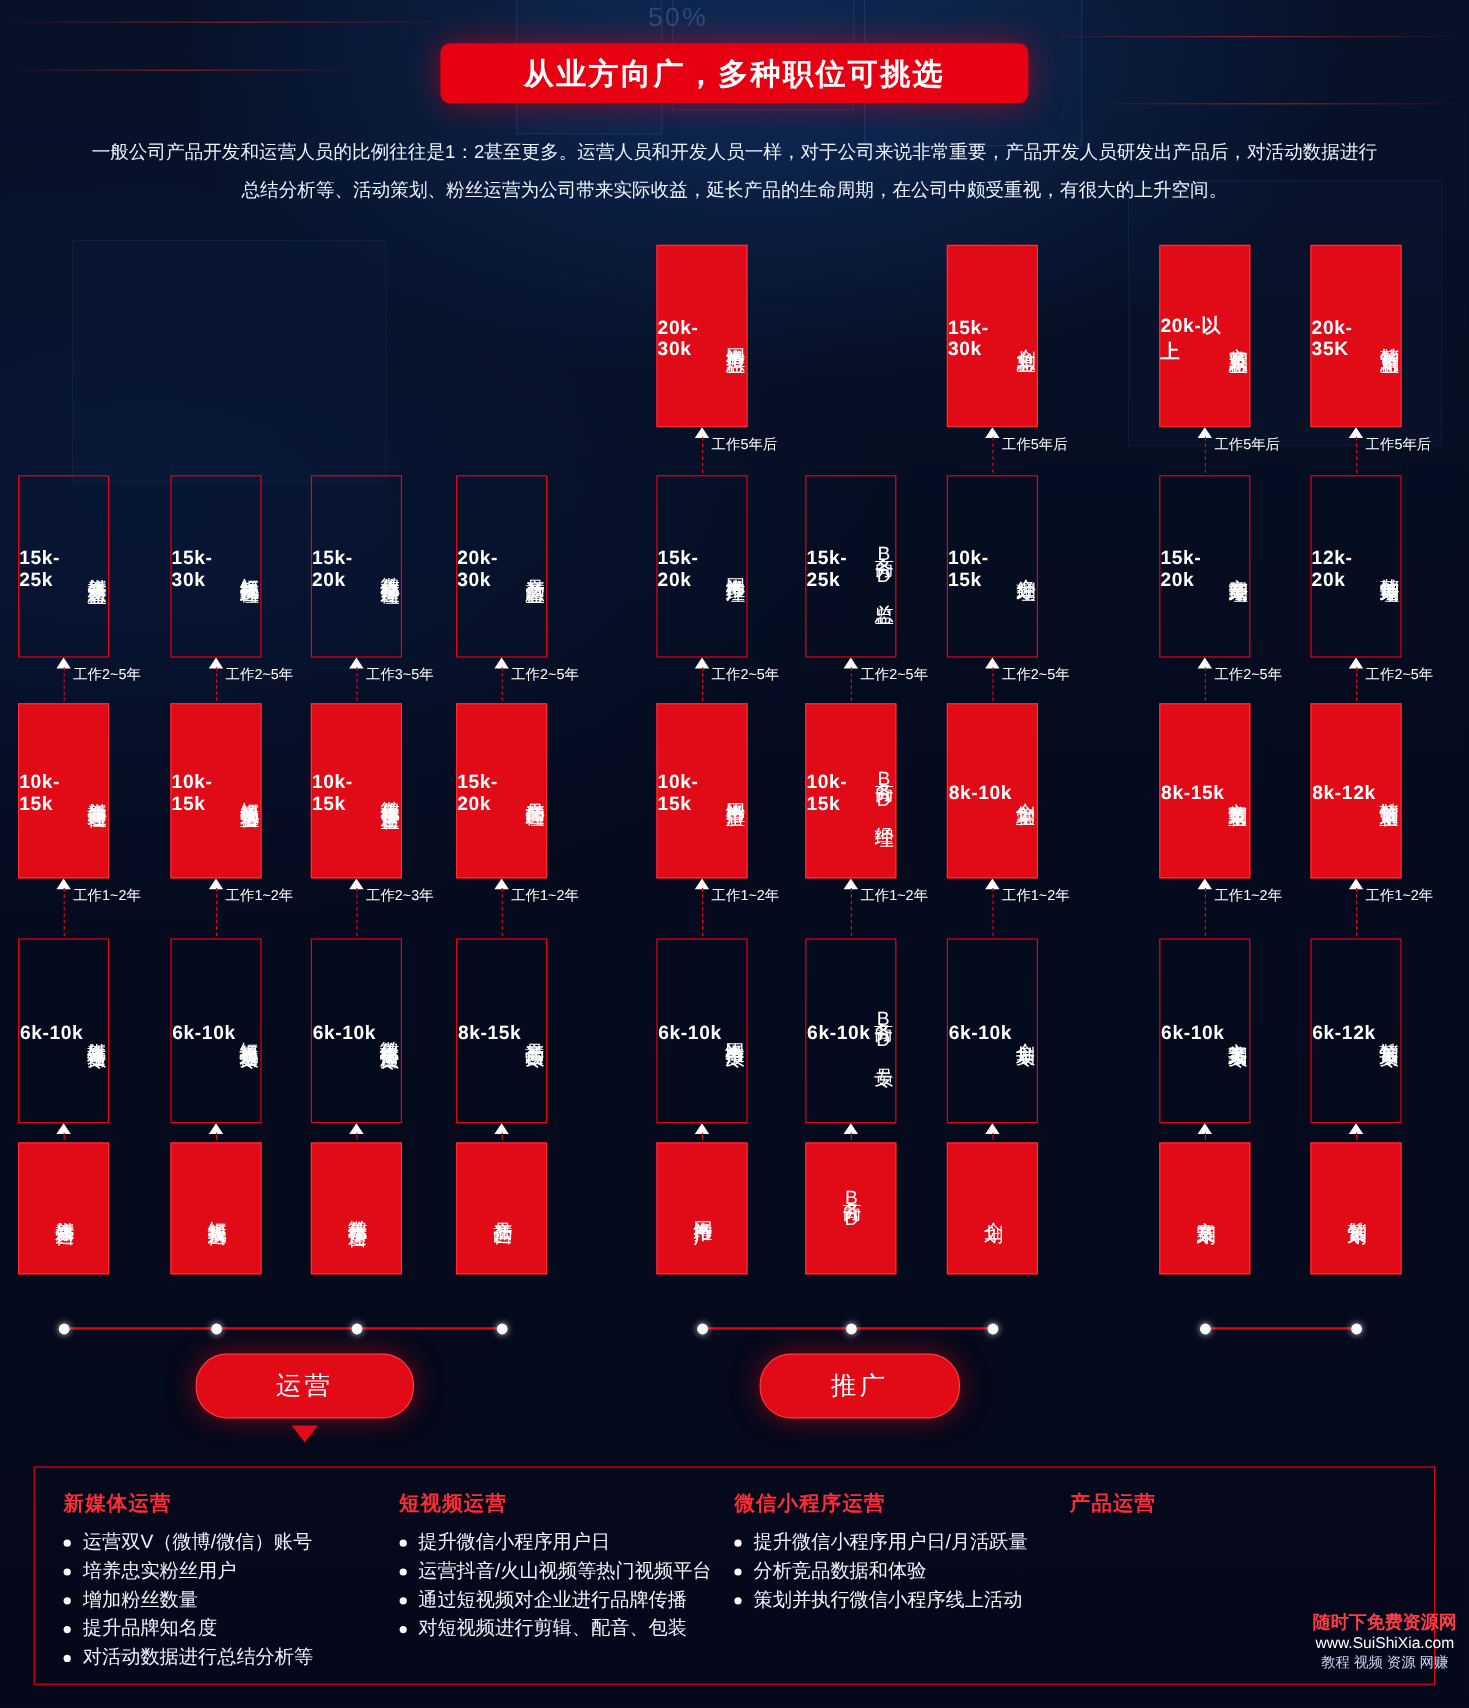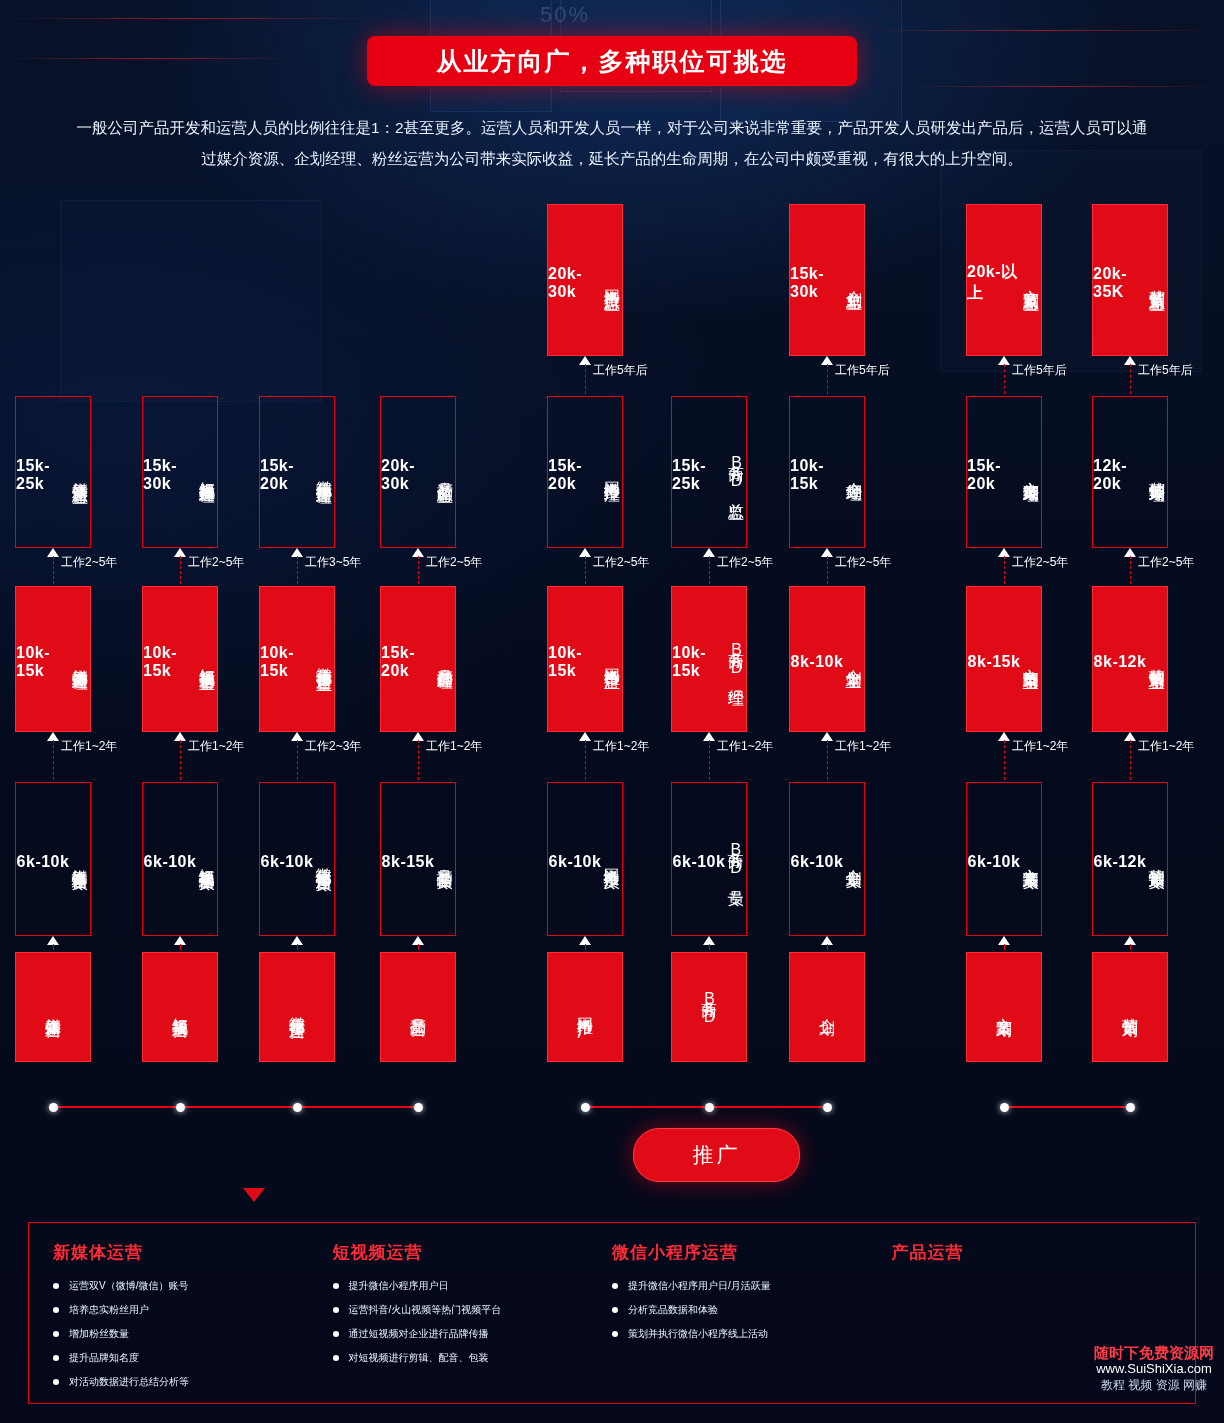--- a/index.html
+++ b/index.html
@@ -73,21 +73,21 @@
 
   
   .detail{
     position:absolute;left:28px;top:1222px;width:1168px;height:182px;
     border:1px solid #e60012;box-sizing:border-box;padding:18px 24px;
   }
   .detail .cols{display:flex;gap:0;}
   .dcol{flex:1;}
   .dcol h4{margin:0 0 10px 0;color:#ff2b36;font-size:17px;font-weight:bold;letter-spacing:1px;}
   .dcol ul{margin:0;padding:0;list-style:none;}
-  .dcol li{font-size:10px;line-height:24px;color:#eef5ff;position:relative;padding-left:16px;}
+  .dcol li{font-size:16px;line-height:24px;color:#eef5ff;position:relative;padding-left:16px;}
   .dcol li:before{content:"";position:absolute;left:0;top:9px;width:6px;height:6px;border-radius:50%;background:#ffffff;}
 
   .wm{position:absolute;right:10px;bottom:30px;text-align:center;line-height:16px;}
   .wm .wm1{color:#ff3b45;font-size:15px;font-weight:bold;}
   .wm .wm2{color:#ffffff;font-size:13px;}
   .wm .wm3{color:#c9d6ee;font-size:12px;}
 </style>
 </head>
 <body>
 
@@ -102,21 +102,21 @@
   <div class="bg-streak" style="left:0;top:58px;width:300px;"></div>
   <div class="bg-streak" style="left:860px;top:30px;width:364px;"></div>
   <div class="bg-streak" style="left:900px;top:86px;width:324px;"></div>
   <div class="bg-text" style="left: 540px; top: 2px;">50%</div>
 </div>
 
 <div class="banner">
   <span>从业方向广，多种职位可挑选</span>
 </div>
 
-<div class="intro">一般公司产品开发和运营人员的比例往往是1：2甚至更多。运营人员和开发人员一样，对于公司来说非常重要，产品开发人员研发出产品后，运营人员可以通过媒介资源、企划经理、粉丝运营为公司带来实际收益，延长产品的生命周期，在公司中颇受重视，有很大的上升空间。</div>
+<div class="intro">一般公司产品开发和运营人员的比例往往是1：2甚至更多。运营人员和开发人员一样，对于公司来说非常重要，产品开发人员研发出产品后，对活动数据进行总结分析等、活动策划、粉丝运营为公司带来实际收益，延长产品的生命周期，在公司中颇受重视，有很大的上升空间。</div>
 
 <div class="chart" id="chart">
     <div class="node solid" style="left: 15px; top: 756px; width: 76px; height: 110px;">
       <div class="nm">新媒体运营</div>
     </div>
     <div class="node outline" style="left: 15px; top: 586px; width: 76px; height: 154px;">
       <div class="nm">新媒体运营专员</div>
       <div class="sal">6k-10k</div>
     </div>
     <div class="arrow" style="left: 47px; top: 536px; height: 50px;">
@@ -407,20 +407,23 @@
     </div>
     <div class="arrow" style="left: 1124px; top: 740px; height: 16px;">
       <div class="head"></div>
       <div class="dash" style="height:6px"></div>
     </div>
     <div class="baseline" style="left: 53px; top: 910px; width: 365px;"></div>
     <div class="dot" style="left: 48.5px; top: 906.5px;"></div>
     <div class="dot" style="left: 175.5px; top: 906.5px;"></div>
     <div class="dot" style="left: 292.5px; top: 906.5px;"></div>
     <div class="dot" style="left: 413.5px; top: 906.5px;"></div>
+    <div class="group-btn" style="left: 163px; top: 932px; width: 180px;">
+      <span>运营</span>
+    </div>
     <div class="baseline" style="left: 585px; top: 910px; width: 242px;"></div>
     <div class="dot" style="left: 580.5px; top: 906.5px;"></div>
     <div class="dot" style="left: 704.5px; top: 906.5px;"></div>
     <div class="dot" style="left: 822.5px; top: 906.5px;"></div>
     <div class="group-btn" style="left: 633px; top: 932px; width: 165px; align-items: center;">
       <span>推广</span>
     </div>
     <div class="baseline" style="left: 1004px; top: 910px; width: 126px;"></div>
     <div class="dot" style="left: 999.5px; top: 906.5px;"></div>
     <div class="dot" style="left: 1125.5px; top: 906.5px;"></div>

